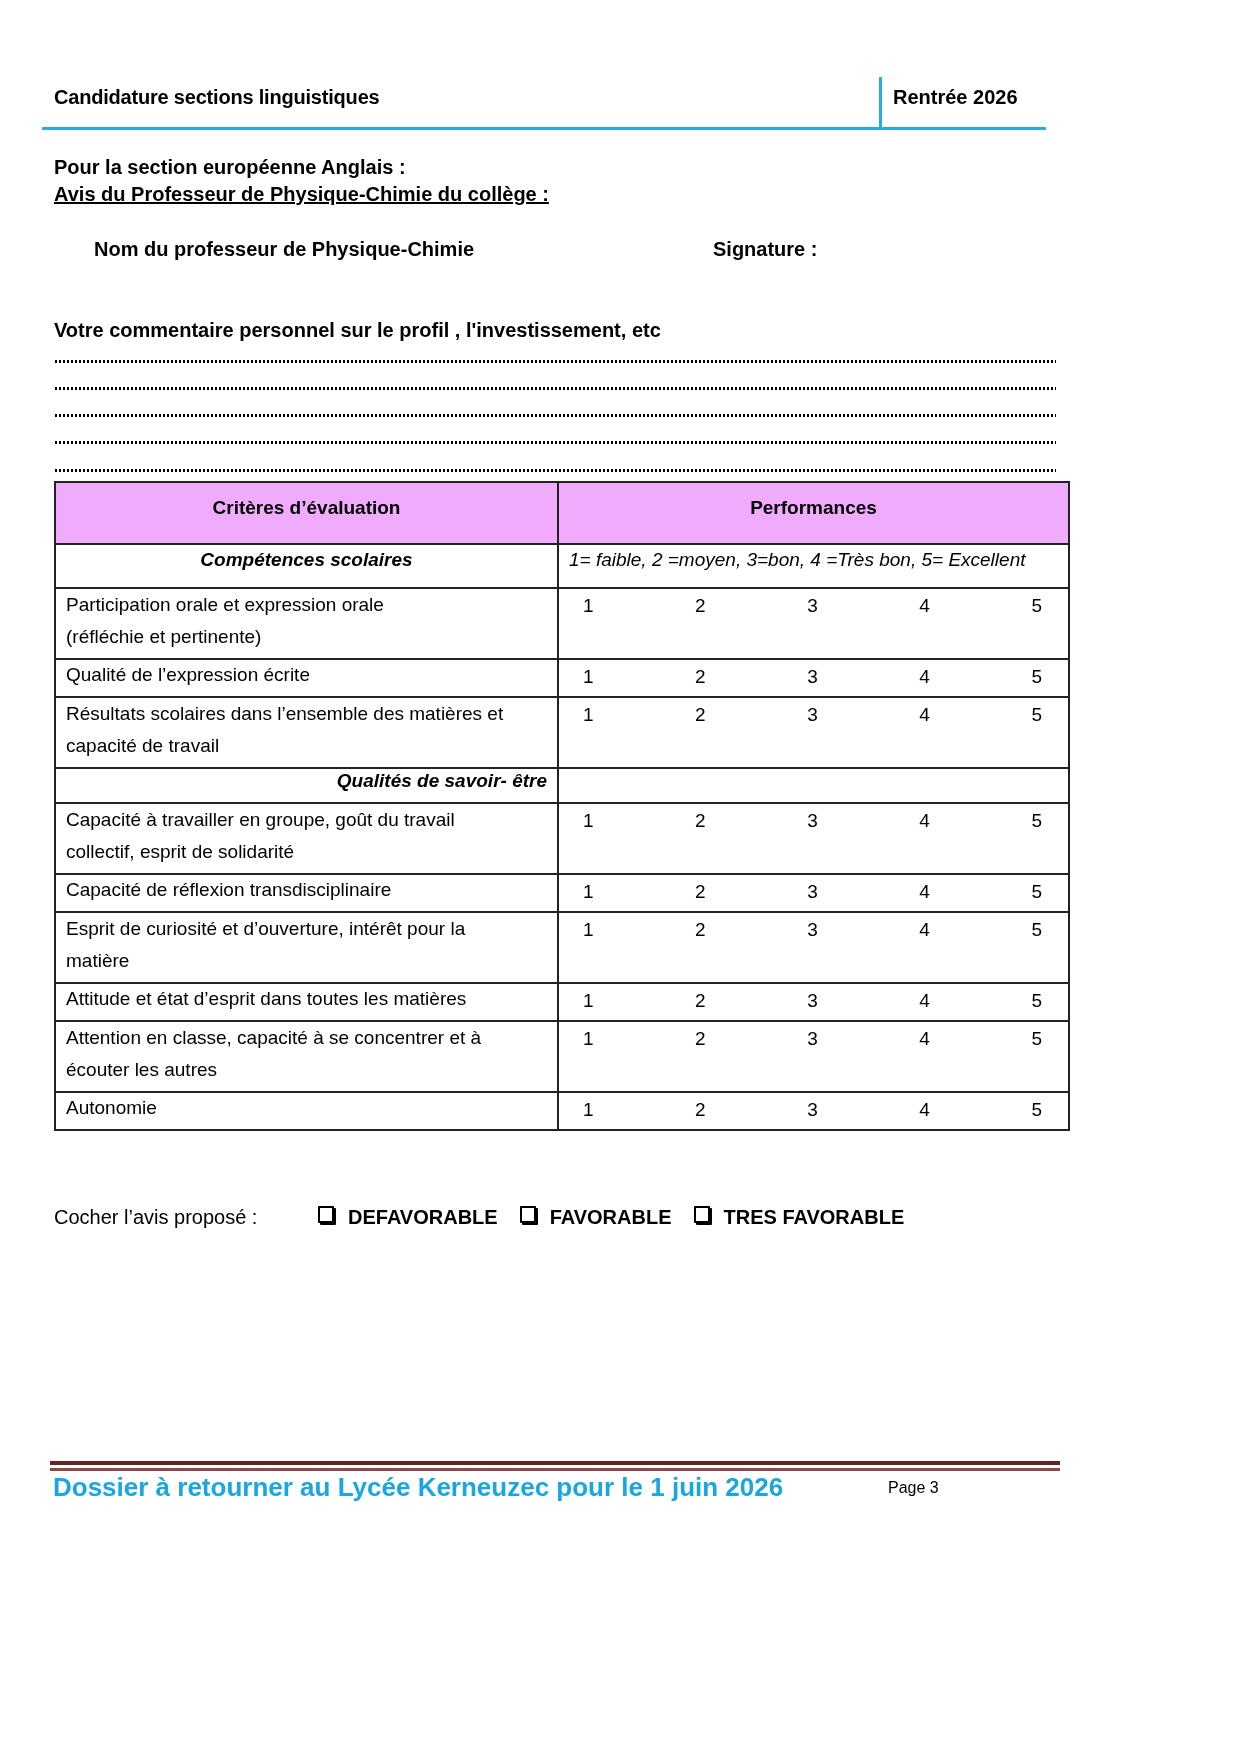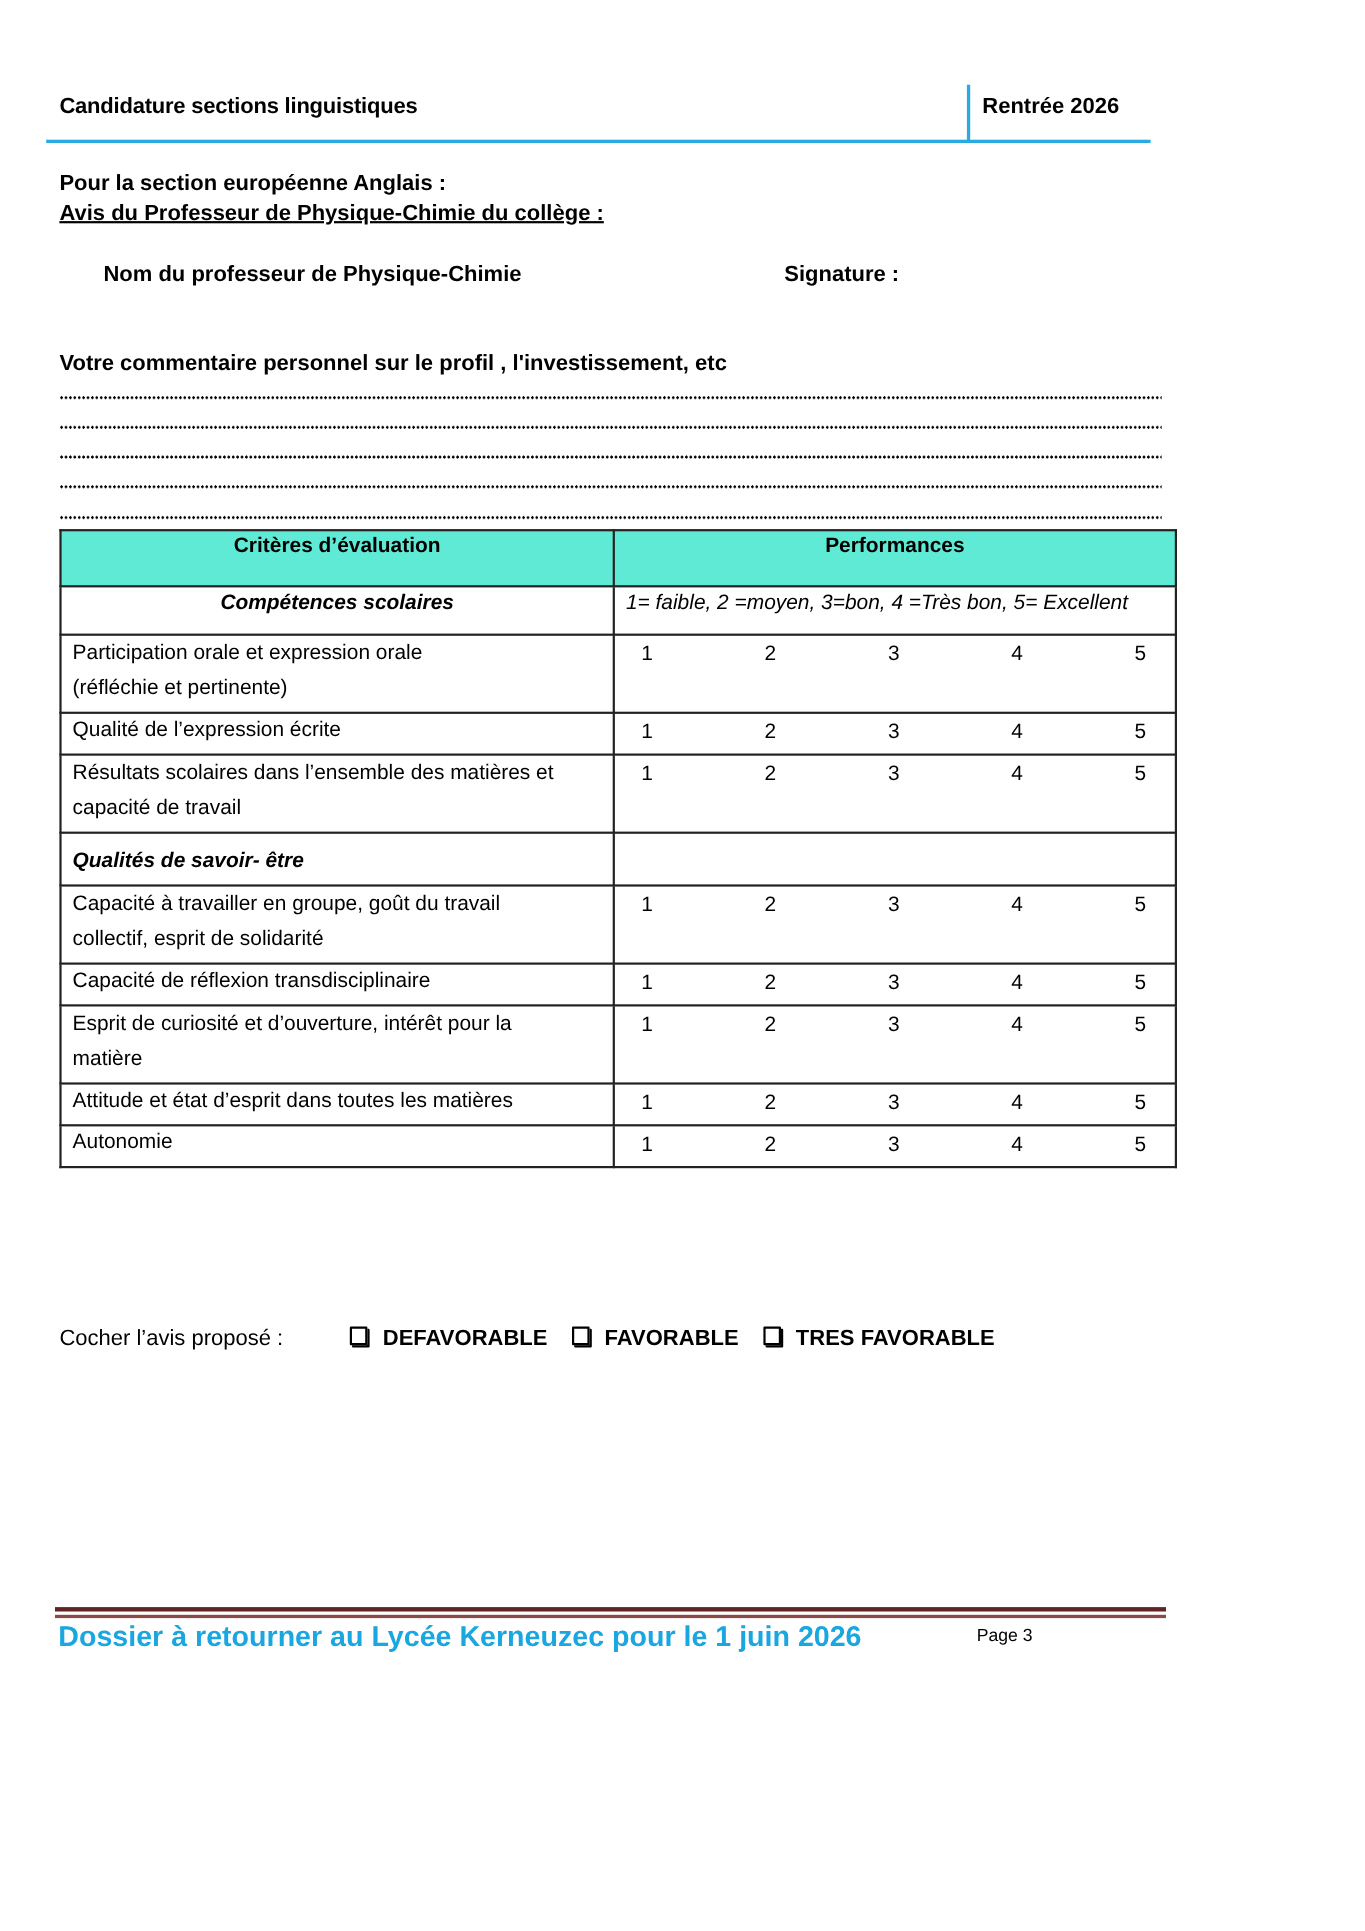--- a/index.html
+++ b/index.html
@@ -22,24 +22,24 @@
   .lbl-comment { left: 54px; top: 319px; font-size: 20px; font-weight: bold; }
   .dotline { left: 54px; width: 1002px; height: 3px;
              background-image: radial-gradient(circle, #000 1.2px, transparent 1.4px);
              background-size: 4px 3px; background-repeat: repeat-x; }
 
   
   table.eval { position: absolute; left: 54px; top: 481px; width: 1016px;
                border-collapse: collapse; font-size: 19px; }
   table.eval td { border: 2px solid #222; padding: 0 10px; vertical-align: top; }
   table.eval td.crit { width: 481px; }
-  table.eval tr.head td { background: #5eead4; height: 46px; font-weight: bold; text-align: center; padding-top: 3px; }
+  table.eval tr.head td { background: #f0abfc; height: 46px; font-weight: bold; text-align: center; padding-top: 14px; }
   table.eval tr.sub td { height: 38px; font-style: italic; padding-top: 4px; margin-top: 48px; }
   table.eval tr.sub td.crit { text-align: center; font-weight: bold; }
-  table.eval tr.section td { height: 32px; font-style: italic; font-weight: bold; text-align: left; padding-top: 14px; margin-left: 48px; }
+  table.eval tr.section td { height: 32px; font-style: italic; font-weight: bold; text-align: right; padding-top: 1px; margin-left: 48px; }
   table.eval tr.r1 td { height: 33px; padding-top: 3px; }
   table.eval tr.r2 td { height: 66px; padding-top: 3px; line-height: 32px; }
   table.eval tr.r2 td.crit { padding-top: 0; }
   table.eval tr.r1 td.crit { line-height: 26px; padding-top: 2px; }
   .scale { display: flex; justify-content: space-between; padding: 0 16px 0 14px; line-height: 28px; }
   sup { font-size: 12px; vertical-align: top; position: relative; top: -4px; }
 
   
   .avis { left: 54px; top: 1206px; font-size: 20px; display: flex; align-items: center; }
   .avis .lbl { width: 264px; }
@@ -170,20 +170,35 @@
             <span>1</span>
             <span>2</span>
             <span>3</span>
             <span>4</span>
             <span>5</span>
           </div>
         </td>
   </tr>
   <tr class="r1">
     <td class="crit">Attitude et état d’esprit dans toutes les matières</td>
+    <td>
+          <div class="scale">
+            <span>1</span>
+            <span>2</span>
+            <span>3</span>
+            <span>4</span>
+            <span>5</span>
+          </div>
+        </td>
+  </tr>
+  <tr class="r2">
+    <td class="crit">
+          <div>Attention en classe, capacité à se concentrer et à</div>
+          <div>écouter les autres</div>
+        </td>
     <td>
           <div class="scale">
             <span>1</span>
             <span>2</span>
             <span>3</span>
             <span>4</span>
             <span>5</span>
           </div>
         </td>
   </tr>

